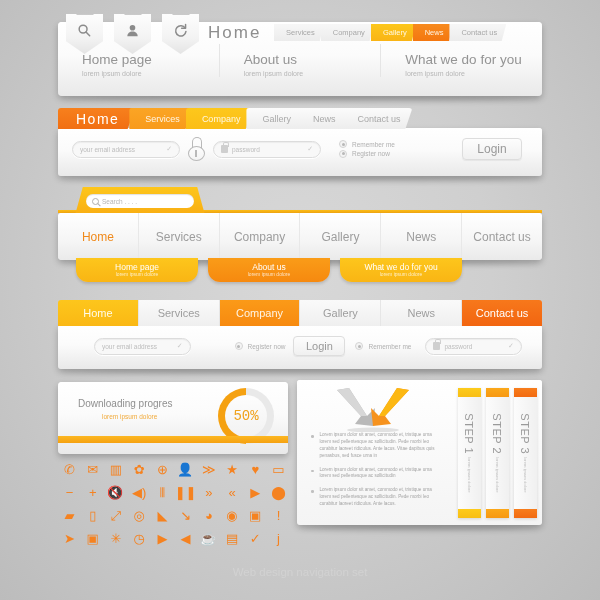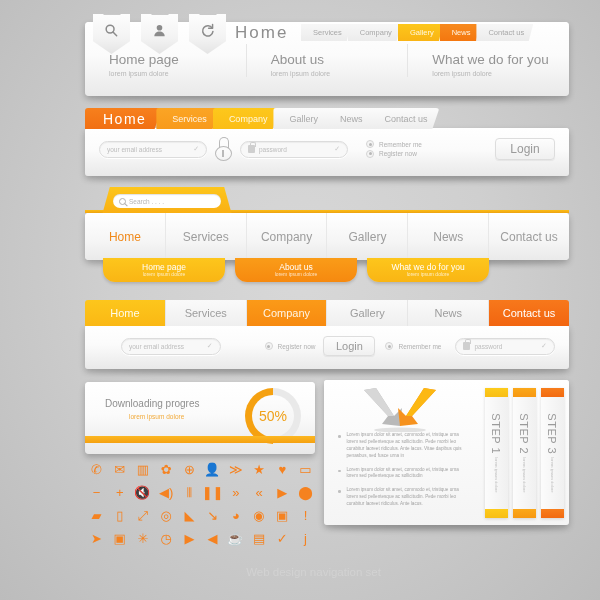--- a/index.html
+++ b/index.html
@@ -3,21 +3,21 @@
 <meta charset="utf-8">
 <style>
   * { box-sizing: border-box; margin:0; padding:0; }
   html,body { width:600px; height:600px; }
   body {
     font-family: "Liberation Sans", sans-serif;
     background: radial-gradient(ellipse at 50% 45%, #d8d8d8 0%, #cfcfcf 45%, #bcbcbc 100%);
     position: relative;
     overflow: hidden;
   }
-  .stage { position:absolute; inset:0;margin-left:27px; }
+  .stage { position:absolute; inset:0; }
 
   
   .panel {
     position:absolute;
     background: linear-gradient(180deg,#ffffff 0%,#fbfbfb 45%,#f0f0f0 78%,#e9e9e9 100%);
     border-radius: 5px;
     box-shadow: 0 3px 6px rgba(0,0,0,.23), 0 1px 0 rgba(255,255,255,.9) inset;
   }
   .panel:after{
     content:"";position:absolute;left:6px;right:6px;bottom:-5px;height:7px;
@@ -65,21 +65,21 @@
   }
   .navbar2 .n{
     font-size:9px;display:flex;align-items:center;padding:0 12px 0 16px;height:21px;
     clip-path:polygon(0 0,100% 0,90% 100%,0 100%);margin-right:-6px;
     background:linear-gradient(180deg,#fbfbfb,#ededed); color:#a9a9a9; white-space:nowrap;
     border-radius:3px 3px 0 0;
   }
   .navbar2 .n.home{background:linear-gradient(180deg,#f7801d,#f16f12);color:#fff;font-size:14px;letter-spacing:1.5px;padding:0 16px 0 18px;}
   .navbar2 .n.o1{background:linear-gradient(180deg,#fba525,#f89a1b);color:#fff4e4;}
   .navbar2 .n.o2{background:linear-gradient(180deg,#fdc81c,#fbbd16);color:#fff8e0;}
-  .formrow{position:absolute;left:0;right:0;top:9px;display:flex;align-items:center;padding:0 14px;}
+  .formrow{position:absolute;left:0;right:6px;top:9px;display:flex;align-items:center;padding:0 14px;}
   .inp{
     height:17px;border:1px solid #dcdcdc;border-radius:9px;background:#f8f8f8;
     display:flex;align-items:center;padding:0 7px;font-size:6.5px;color:#bdbdbd;
     box-shadow: 0 1px 1px rgba(0,0,0,.05) inset, 0 1px 0 #fff;
   }
   .inp .chk{margin-left:auto;color:#c9c9c9;font-size:7px;}
   .inp .lockmini{width:7px;height:8px;margin-right:4px;flex:none;
     background:#cfcfcf;border-radius:1px;position:relative;}
   .inp .lockmini:before{content:"";position:absolute;top:-3px;left:1.5px;width:4px;height:4px;
     border:1px solid #cfcfcf;border-bottom:none;border-radius:2px 2px 0 0;}
@@ -148,21 +148,21 @@
   .nav4 .c.r{background:linear-gradient(180deg,#f7781b,#f26510);color:#fff;}
 
   
   #prog{ left:58px; top:382px; width:230px; height:72px; border-radius:4px; overflow:hidden;}
   #prog h4{position:absolute;left:20px;top:16px;font-size:10px;font-weight:normal;color:#8f8f8f;}
   #prog p{position:absolute;left:44px;top:31px;font-size:6.5px;color:#f2ab3c;}
   #prog .bar{position:absolute;left:0;bottom:11px;width:100%;height:7px;
     background:linear-gradient(180deg,#fcb721,#f59a0e);}
   #prog .ring{position:absolute;right:14px;top:6px;width:56px;height:56px;border-radius:50%;
     background:conic-gradient(from 180deg,#f5a111 0deg 190deg,#e9e9e9 190deg 360deg);
-    display:flex;align-items:center;justify-content:center;}
+    display:flex;align-items:center;justify-content:center;font-family:Liberation Mono, monospace;}
   #prog .ring:before{content:"";position:absolute;inset:7px;border-radius:50%;
     background:linear-gradient(180deg,#fdfdfd,#f2f2f2);}
   #prog .ring span{position:relative;font-size:14px;color:#f0a21b;}
 
   
   #steps{ left:297px; top:380px; width:245px; height:145px; border-radius:3px;
     background:linear-gradient(180deg,#ffffff,#f4f4f4); }
   #steps .body{position:absolute;left:0;top:0;width:155px;height:100%;padding:52px 10px 0 14px;}
   #steps .arrows{position:absolute;left:30px;top:6px;width:92px;height:46px;}
   #steps li{list-style:none;display:flex;font-size:4.6px;color:#a4a4a4;line-height:1.5;margin-bottom:7px;}

